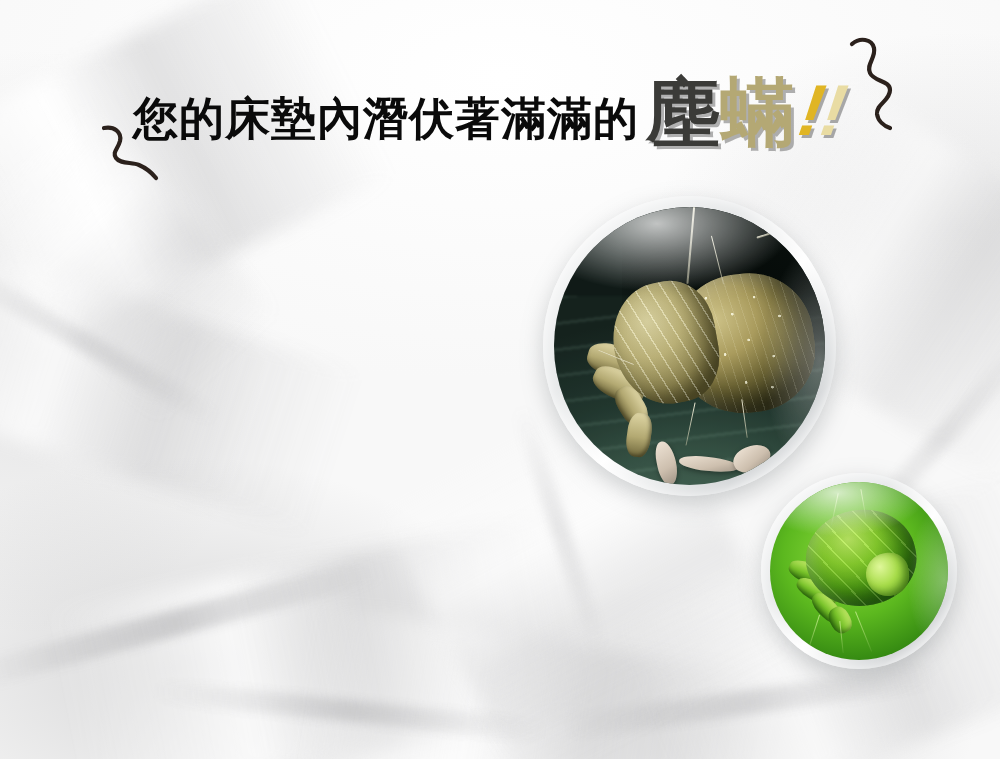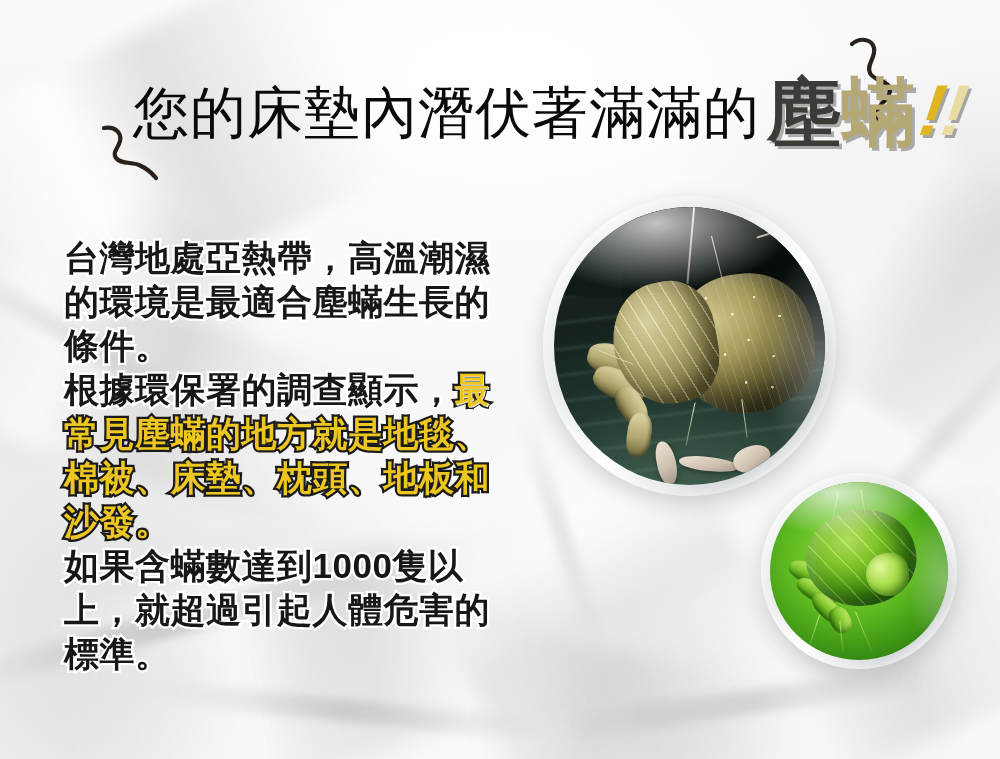--- a/index.html
+++ b/index.html
@@ -69,24 +69,24 @@
     white-space: nowrap;
   }
   .headline .hl-inner {
     position: absolute;
     left: 133px;
     top: 0;
     display: flex;
     align-items: flex-end;
   }
   .hl-main {
-    font-size: 56px;
+    font-size: 45px;
     line-height: 1;
     letter-spacing: 1px;
-    font-weight: 400;
+    font-weight: 700;
     color: #0a0a0a;
     padding-bottom: 9px;
   }
   .hl-big {
     font-size: 74px;
     line-height: 1;
     font-weight: 700;
     letter-spacing: 0px;
     margin-left: 7px;
     text-shadow: 3px 3px 0 rgba(0,0,0,.30);
@@ -340,32 +340,20 @@
     <div class="hl-inner">
       <span class="hl-main">您的床墊內潛伏著滿滿的</span>
       <span class="hl-big dark">塵</span>
       <span class="hl-big khaki">蟎</span>
       <span class="hl-bangs">
         <span class="bang b1">!</span><span class="bang b2">!</span>
       </span>
     </div>
   </div>
 
-  <div class="body-copy">
-    <div class="copy-line">台灣地處亞熱帶，高溫潮濕</div>
-    <div class="copy-line">的環境是最適合塵蟎生長的</div>
-    <div class="copy-line">條件。</div>
-    <div class="copy-line"><span>根據環保署的調查顯示，</span><span class="seg-hi">最</span></div>
-    <div class="copy-line hi">常見塵蟎的地方就是地毯、</div>
-    <div class="copy-line hi">棉被、床墊、枕頭、地板和</div>
-    <div class="copy-line hi">沙發。</div>
-    <div class="copy-line">如果含蟎數達到1000隻以</div>
-    <div class="copy-line">上，就超過引起人體危害的</div>
-    <div class="copy-line">標準。</div>
-  </div>
 
   <div class="dish" id="dish-large">
     <div class="rim"></div>
     <div class="glass">
       <div class="mite-scene-dark">
         <div class="dk-leaf"></div>
         <div class="dk-shadow"></div>
         <div class="m-leg l1"></div>
         <div class="m-leg l2"></div>
         <div class="m-leg l3"></div>

